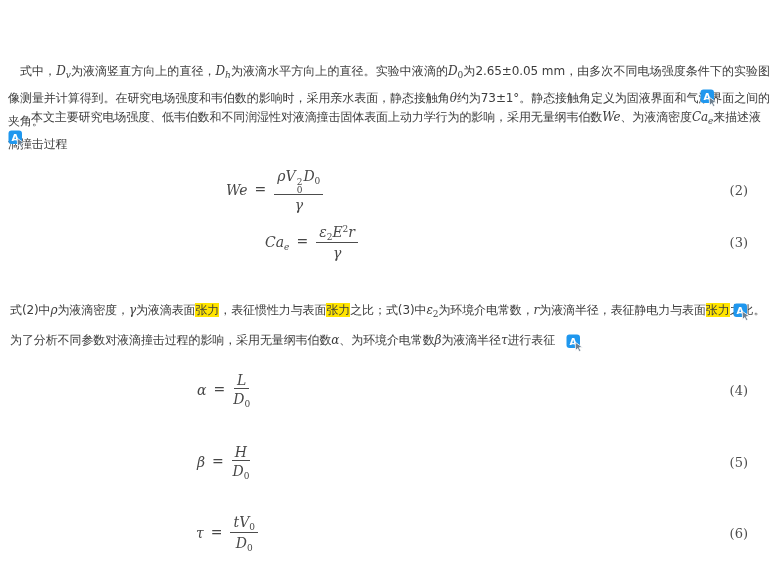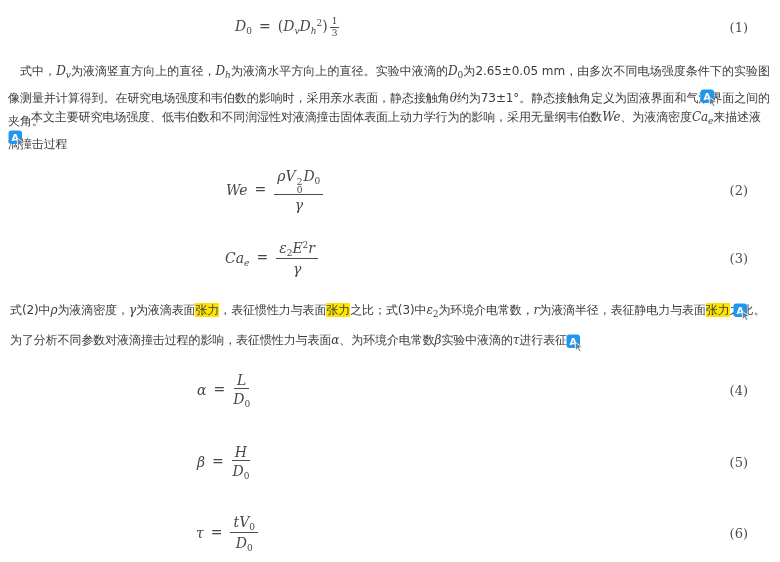--- a/index.html
+++ b/index.html
@@ -42,27 +42,20 @@
   .eq-num { position:absolute; right:32px; font-family:"DejaVu Serif", serif; font-size:13px; color:#4c4c4c; }
   
   .tr-icon { position:absolute; width:18px; height:18px; cursor:pointer; }
   .tr-icon svg { display:block; }
 </style>
 </head>
 <body>
 
 <div id="page">
 
-  <div class="eq-row" style="top:12px;height:30px;">
-    <div class="eq" style="margin-left:235px;"><span class="v">D</span><sub class="msub">0</sub><span class="op">=</span><span class="up">(</span><span class="v">D</span><sub class="msub vi">v</sub><span class="v">D</span><sub class="msub vi">h</sub><sup class="msup">2</sup><span class="up">)</span><span class="expfrac">
-          <span class="en">1</span>
-          <span class="ed">3</span>
-        </span></div>
-    <span class="eq-num">(1)</span>
-  </div>
 
   <div class="p p1"><span>式中，</span><span class="seg-i">D</span><span class="seg-isub">v</span><span>为液滴竖直方向上的直径，</span><span class="seg-i">D</span><span class="seg-isub">h</span><span>为液滴水平方向上的直径。实验中液滴的</span><span class="seg-i">D</span><span class="seg-sub">0</span><span>为2.65±0.05 mm，由多次不同电场强度条件下的实验图像测量并计算得到。在研究电场强度和韦伯数的影响时，采用亲水表面，静态接触角</span><span class="seg-i">θ</span><span>约为73±1°。静态接触角定义为固液界面和气液界面之间的夹角。</span></div>
 
   <span class="tr-icon" style="left:700px;top:89px;">
     <svg width="18" height="18" viewBox="0 0 18 18">
       <rect x="0.5" y="0.5" width="13.5" height="13.5" rx="3" fill="#1f97ee"></rect>
       <text x="7.2" y="10.8" font-size="9.5" font-weight="bold" fill="#ffffff" text-anchor="middle" font-family="DejaVu Sans, sans-serif">A</text>
       <path d="M9.2 8.2 L16.4 13.2 L13.2 13.7 L14.9 16.7 L13.1 17.6 L11.7 14.4 L9.6 16.6 Z" fill="#6d7f8f" stroke="#ffffff" stroke-width="0.8"></path>
     </svg>
   </span>
@@ -81,39 +74,39 @@
     <div class="eq" style="margin-left:226px;"><span class="v">We</span><span class="op">=</span><span class="frac">
           <span class="fnum"><span class="v">ρ</span><span class="v">V</span><span class="ss">
               <span>2</span>
               <span>0</span>
             </span><span class="v">D</span><sub class="msub">0</sub></span>
           <span class="fden"><span class="v">γ</span></span>
         </span></div>
     <span class="eq-num">(2)</span>
   </div>
 
-  <div class="eq-row" style="top:236px;height:44px;">
+  <div class="eq-row" style="top:220px;height:44px;margin-left:40px;">
     <div class="eq" style="margin-left:225px;"><span class="v">Ca</span><sub class="msub vi">e</sub><span class="op">=</span><span class="frac">
           <span class="fnum"><span class="v">ε</span><sub class="msub">2</sub><span class="v">E</span><sup class="msup">2</sup><span class="v">r</span></span>
           <span class="fden"><span class="v">γ</span></span>
         </span></div>
     <span class="eq-num">(3)</span>
   </div>
 
   <div class="p p3"><span>式(2)中</span><span class="seg-i">ρ</span><span>为液滴密度，</span><span class="seg-i">γ</span><span>为液滴表面</span><span class="seg-hl">张力</span><span>，表征惯性力与表面</span><span class="seg-hl">张力</span><span>之比；式(3)中</span><span class="seg-i">ε</span><span class="seg-sub">2</span><span>为环境介电常数，</span><span class="seg-i">r</span><span>为液滴半径，表征静电力与表面</span><span class="seg-hl">张力</span><span>之比。</span></div>
 
   <span class="tr-icon" style="left:733px;top:303px;">
     <svg width="18" height="18" viewBox="0 0 18 18">
       <rect x="0.5" y="0.5" width="13.5" height="13.5" rx="3" fill="#1f97ee"></rect>
       <text x="7.2" y="10.8" font-size="9.5" font-weight="bold" fill="#ffffff" text-anchor="middle" font-family="DejaVu Sans, sans-serif">A</text>
       <path d="M9.2 8.2 L16.4 13.2 L13.2 13.7 L14.9 16.7 L13.1 17.6 L11.7 14.4 L9.6 16.6 Z" fill="#6d7f8f" stroke="#ffffff" stroke-width="0.8"></path>
     </svg>
   </span>
 
-  <div class="p p4"><span>为了分析不同参数对液滴撞击过程的影响，表征惯性力与表面</span><span class="seg-i">α</span><span>、为环境介电常数</span><span class="seg-i">β</span><span>实验中液滴的</span><span class="seg-i">τ</span><span>进行表征</span></div>
+  <div class="p p4"><span>为了分析不同参数对液滴撞击过程的影响，采用无量纲韦伯数</span><span class="seg-i">α</span><span>、为环境介电常数</span><span class="seg-i">β</span><span>为液滴半径</span><span class="seg-i">τ</span><span>进行表征</span></div>
 
   <span class="tr-icon" style="left:566px;top:334px;">
     <svg width="18" height="18" viewBox="0 0 18 18">
       <rect x="0.5" y="0.5" width="13.5" height="13.5" rx="3" fill="#1f97ee"></rect>
       <text x="7.2" y="10.8" font-size="9.5" font-weight="bold" fill="#ffffff" text-anchor="middle" font-family="DejaVu Sans, sans-serif">A</text>
       <path d="M9.2 8.2 L16.4 13.2 L13.2 13.7 L14.9 16.7 L13.1 17.6 L11.7 14.4 L9.6 16.6 Z" fill="#6d7f8f" stroke="#ffffff" stroke-width="0.8"></path>
     </svg>
   </span>
 
   <div class="eq-row" style="top:368px;height:44px;">

